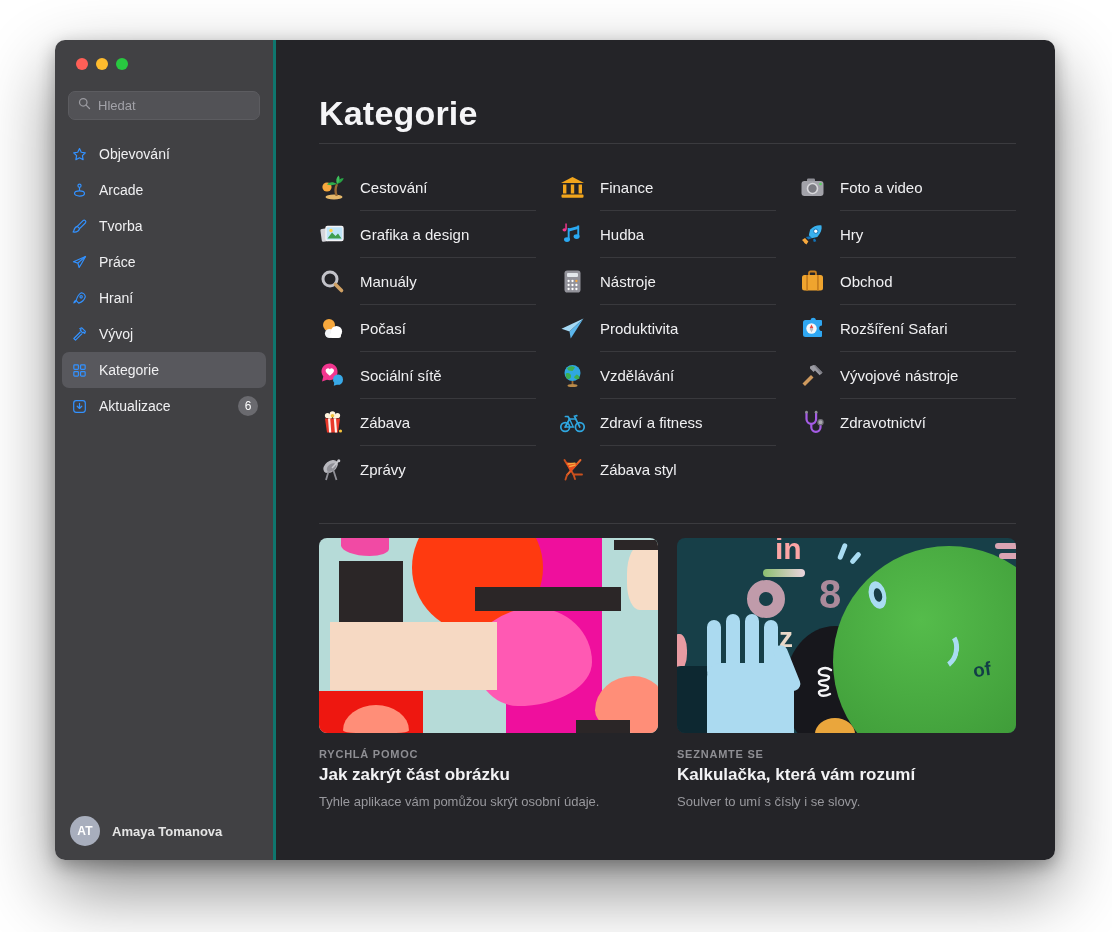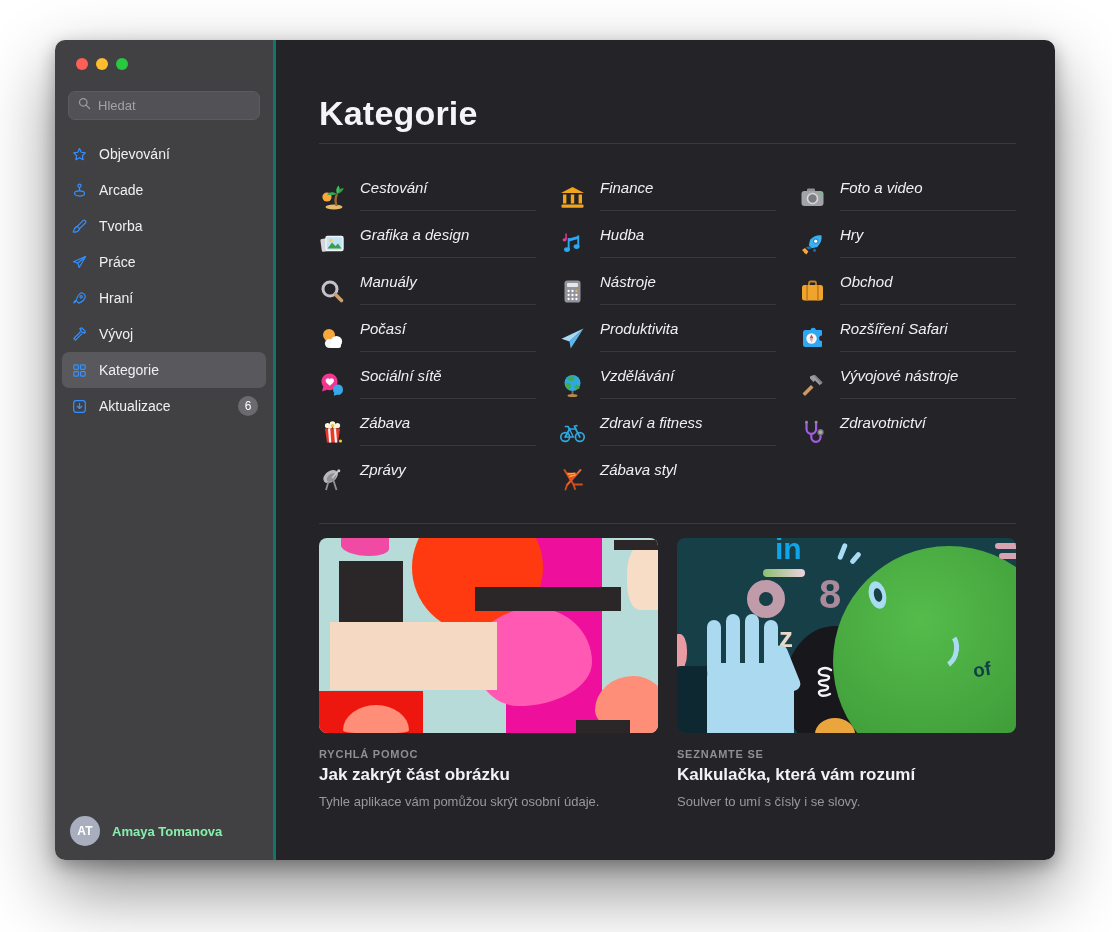--- a/index.html
+++ b/index.html
@@ -25,29 +25,29 @@
   .nav-item { height:36px; display:flex; align-items:center; gap:11px; padding:0 8px;
     border-radius:7px; color:#f0f0f2; font-size:14px; cursor:default; }
   .nav-item.selected { background:#58585d; }
   .nav-icon { width:18px; height:18px; flex:none; display:flex; align-items:center; justify-content:center; }
   .nav-badge { margin-left:auto; min-width:20px; height:20px; border-radius:10px; background:#6a6a6f;
     color:#fff; font-size:12px; display:flex; align-items:center; justify-content:center; padding:0 6px; }
 
   .profile { position:absolute; left:15px; bottom:14px; display:flex; align-items:center; gap:12px; }
   .avatar { width:30px; height:30px; border-radius:50%; background:#a8aebd; color:#fff;
     font-size:12px; font-weight:700; display:flex; align-items:center; justify-content:center; letter-spacing:.3px; }
-  .profile-name { color:#86efac; font-size:13px; font-weight:700; }
+  .profile-name { color:#e5e5e5; font-size:13px; font-weight:700; }
 
   
   .content { flex:1; background:#242428; padding:0 39px 0 43px; position:relative; overflow:hidden; }
   h1.page-title { margin-top:53px; font-size:34px; line-height:40px; font-weight:700; color:#f5f5f7; letter-spacing:.2px; }
   .title-divider { height:1px; background:#3b3b3f; margin-top:10px; }
 
   .category-grid { display:grid; grid-template-columns:repeat(3,1fr); column-gap:23px; margin-top:20px; }
-  .cat-item { display:flex; align-items:flex-end; height:47px; cursor:default;font-style:italic; }
+  .cat-item { display:flex; align-items:center; height:47px; cursor:default; }
   .cat-icon { width:27px; height:27px; margin-right:14px; flex:none; display:flex; align-items:center; justify-content:center; }
   .cat-label-wrap { flex:1; height:100%; display:flex; align-items:center; border-bottom:1px solid #39393d; min-width:0; }
   .cat-item.last-row .cat-label-wrap { border-bottom:none; }
   .cat-label { font-size:15px; font-weight:500; color:#f0f0f2; white-space:nowrap; }
 
   .discover-divider { height:1px; background:#3b3b3f; margin-top:30px; }
   h2.discover-heading { margin-top:18px; font-size:20px; font-weight:700; color:#f5f5f7; }
 
   .cards { display:flex; gap:19px; margin-top:14px; }
   .card { flex:1; min-width:0; }
@@ -86,21 +86,21 @@
   .a2-eye   { left:192px; top:43px; width:17px; height:28px; background:#a9dcf2; border-radius:50%; transform:rotate(-14deg); }
   .a2-pupil { left:197px; top:50px; width:8px; height:14px; background:#173f48; border-radius:50%; transform:rotate(-14deg); }
   .a2-smile { left:246px; top:90px; width:36px; height:42px; border:5px solid transparent;
     border-right-color:#a9dcf2; border-radius:50%; transform:rotate(12deg); }
   .a2-palm  { left:30px; top:125px; width:87px; height:70px; background:#abdaf0; border-radius:14px 14px 0 0; }
   .a2-f1{ left:30px; top:82px; width:14px; height:58px; background:#abdaf0; border-radius:7px; }
   .a2-f2{ left:49px; top:76px; width:14px; height:64px; background:#abdaf0; border-radius:7px; }
   .a2-f3{ left:68px; top:76px; width:14px; height:64px; background:#abdaf0; border-radius:7px; }
   .a2-f4{ left:87px; top:82px; width:14px; height:58px; background:#abdaf0; border-radius:7px; }
   .a2-thumb{ left:103px; top:106px; width:14px; height:48px; background:#abdaf0; border-radius:7px; transform:rotate(-22deg); }
-  .a2-in { left:98px; top:-4px; font-size:30px; line-height:1; font-weight:800; color:#0ea5e9; }
+  .a2-in { left:98px; top:-4px; font-size:30px; line-height:1; font-weight:800; color:#fca5a5; }
   .a2-dash{ left:86px; top:31px; width:42px; height:8px; border-radius:4px;
     background:linear-gradient(90deg,#8cbf70,#ecd3de); }
   .a2-o { left:70px; top:42px; width:38px; height:38px; border:12px solid #c09baa; border-radius:50%; }
   .a2-8 { left:142px; top:36px; font-size:40px; line-height:1; font-weight:800; color:#ab8a9b; }
   .a2-z { left:102px; top:86px; font-size:28px; line-height:1; font-weight:800; color:#ead9c9; }
   .a2-excl1{ left:163px; top:5px; width:5px; height:17px; background:#a9dcf2; border-radius:3px; transform:rotate(22deg); }
   .a2-excl2{ left:176px; top:13px; width:5px; height:14px; background:#a9dcf2; border-radius:3px; transform:rotate(40deg); }
   .a2-spring{ left:130px; top:126px; }
   .a2-of{ left:296px; top:122px; font-size:19px; line-height:1; font-weight:800; color:#123e47; transform:rotate(-8deg); }
   .a2-orange{ left:138px; top:180px; width:40px; height:16px; background:#eaa63c;

